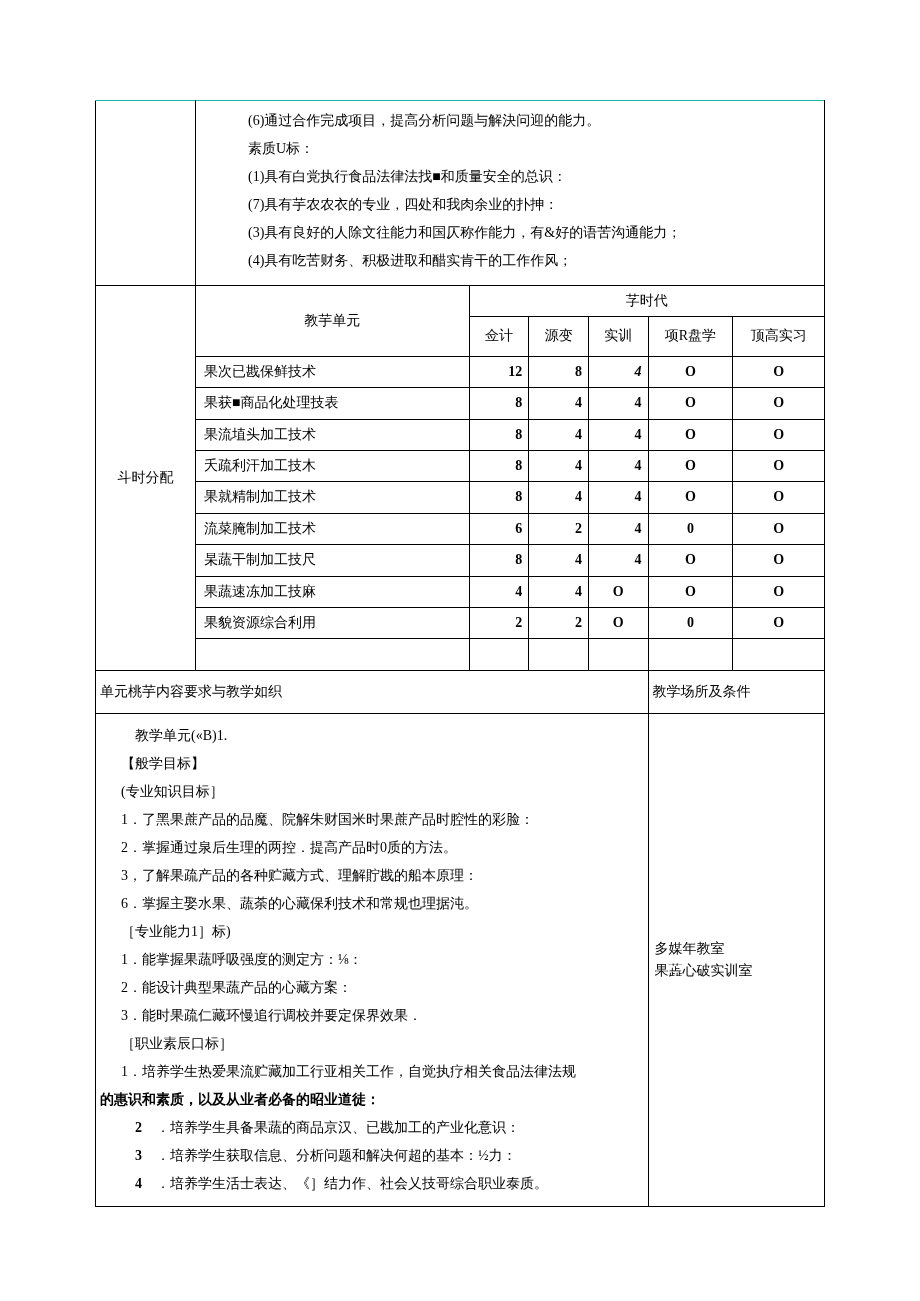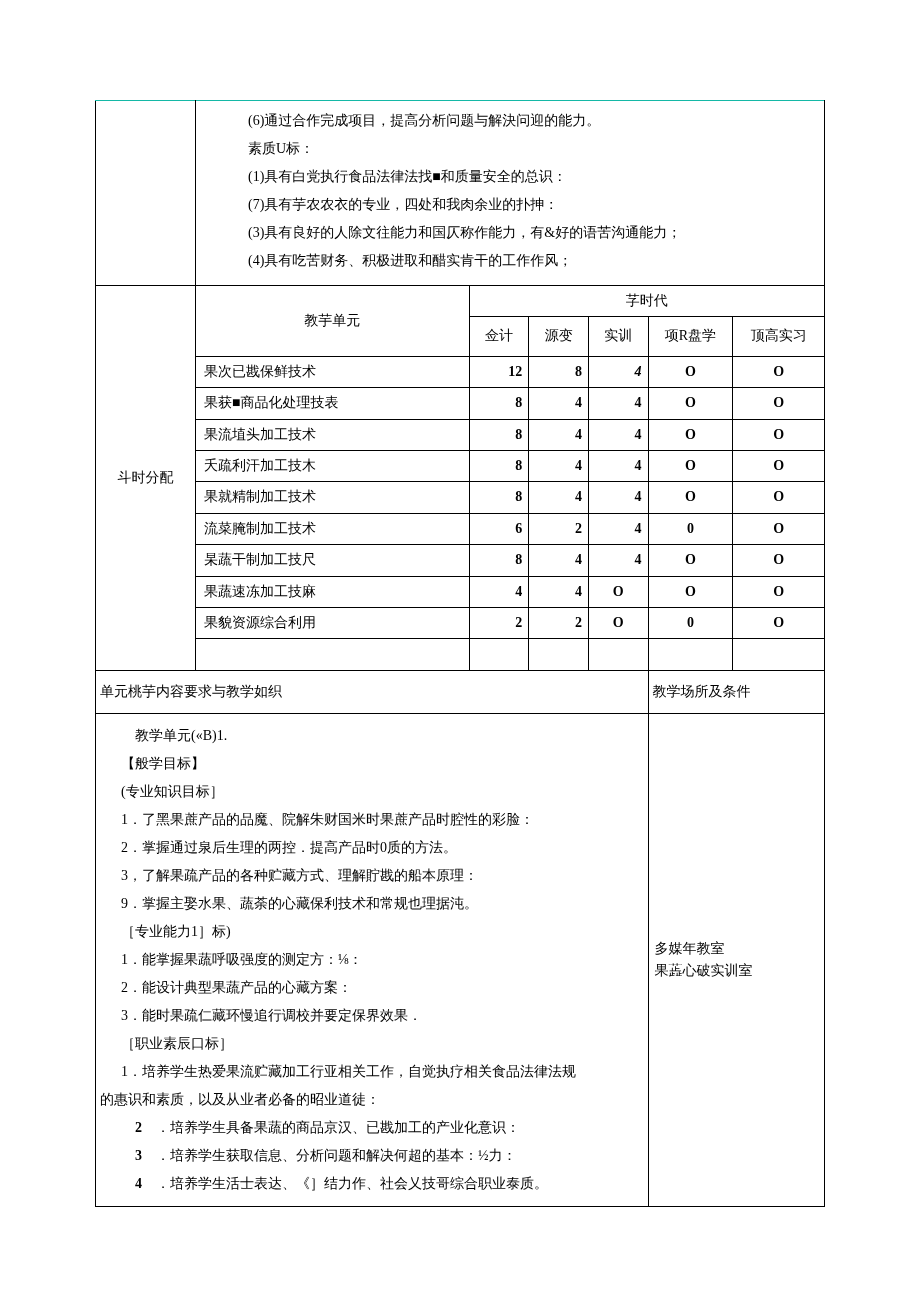--- a/index.html
+++ b/index.html
@@ -76,20 +76,21 @@
       text-indent: 1.5em;
     }
     .detail-cell .num-line {
       text-indent: 1.5em;
     }
     .detail-cell .num-line-deep {
       text-indent: 2.5em;
     }
     .detail-cell .wrap-line {
       text-indent: 0;
+      font-weight: bold;
     }
     .venue-cell {
       text-align: left;
       vertical-align: middle;
       width: 150px;
     }
     .b { font-weight: bold; }
   </style>
 </head>
 <body>
@@ -209,21 +210,21 @@
   </tr>
 
   <tr>
     <td colspan="5" class="detail-cell">
       <p class="title-line">教学单元(«B)1.</p>
       <p class="bracket-line">【般学目标】</p>
       <p class="bracket-line">(专业知识目标］</p>
       <p class="num-line">1．了黑果蔗产品的品魔、院解朱财国米时果蔗产品时腔性的彩脸：</p>
       <p class="num-line">2．掌握通过泉后生理的两控．提高产品时0质的方法。</p>
       <p class="num-line">3，了解果疏产品的各种贮藏方式、理解貯戡的船本原理：</p>
-      <p class="num-line">9．掌握主娶水果、蔬荼的心藏保利技术和常规也理据沌。</p>
+      <p class="num-line">6．掌握主娶水果、蔬荼的心藏保利技术和常规也理据沌。</p>
       <p class="bracket-line">［专业能力1］标)</p>
       <p class="num-line">1．能掌握果蔬呼吸强度的测定方：⅛：</p>
       <p class="num-line">2．能设计典型果蔬产品的心藏方案：</p>
       <p class="num-line">3．能时果疏仁藏环慢追行调校并要定保界效果．</p>
       <p class="bracket-line">［职业素辰口标］</p>
       <p class="num-line">1．培养学生热爱果流贮藏加工行亚相关工作，自觉执疗相关食品法律法规</p>
       <p class="wrap-line">的惠识和素质，以及从业者必备的昭业道徒：</p>
       <p class="num-line-deep"><span class="b">2</span>&nbsp;&nbsp;&nbsp;&nbsp;<span>．培养学生具备果蔬的商品京汉、已戡加工的产业化意识：</span></p>
       <p class="num-line-deep"><span class="b">3</span>&nbsp;&nbsp;&nbsp;&nbsp;<span>．培养学生获取信息、分析问题和解决何超的基本：½力：</span></p>
       <p class="num-line-deep"><span class="b">4</span>&nbsp;&nbsp;&nbsp;&nbsp;<span>．培养学生活士表达、《］结力作、社会乂技哥综合职业泰质。</span></p>

